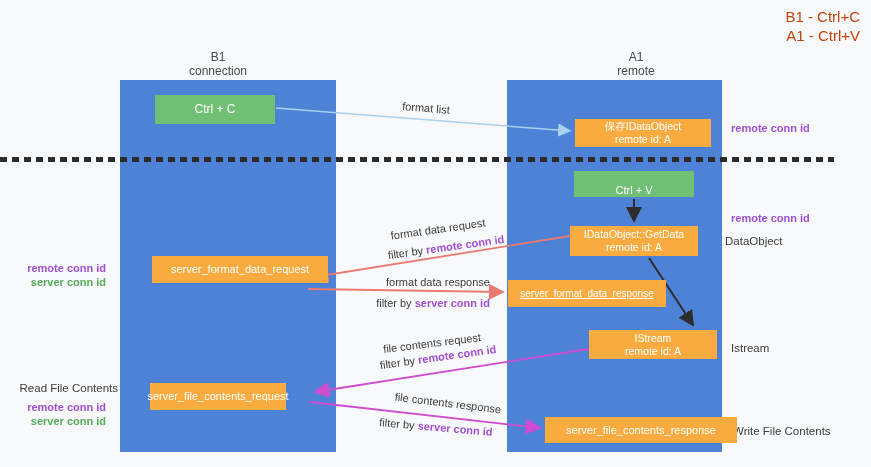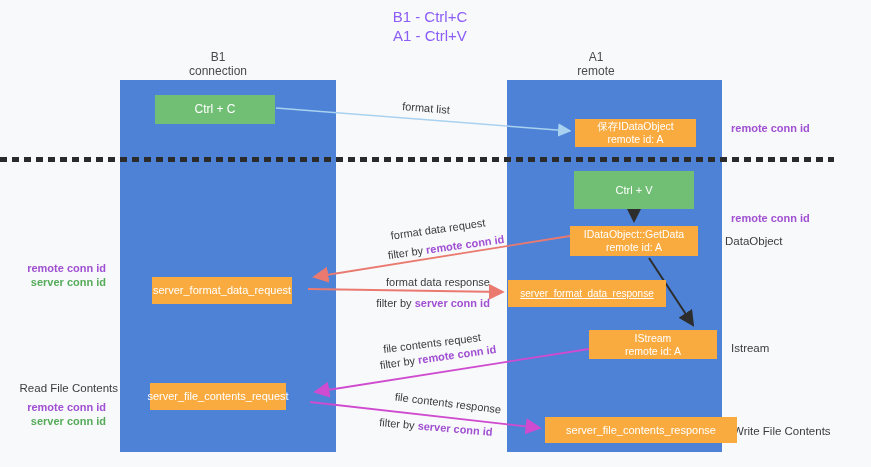--- a/index.html
+++ b/index.html
@@ -3,47 +3,47 @@
 <meta charset="utf-8">
 <style>
   html,body{margin:0;padding:0;}
   body{background:#e9eaec;font-family:"Liberation Sans",sans-serif;}
   .stage{
     position:relative;width:871px;height:467px;margin:0 auto;
     background:#f8f9fa;overflow:hidden;
     font-family:"Liberation Sans",sans-serif;color:#3c3c3c;
   }
   .title{
-    position:absolute;left:0;top:7px;width:860px;text-align:center;
-    font-size:15px;line-height:19px;color:#8b5cf6;
+    position:absolute;left:0;top:7px;width:860px;text-align:right;
+    font-size:15px;line-height:19px;color:#c2410c;
   }
   .lane{position:absolute;background:#4d82d6;z-index:1;}
   .lane-left{left:120px;top:80px;width:216px;height:372px;}
   .lane-right{left:507px;top:80px;width:215px;height:372px;}
   .lane-header{
     position:absolute;text-align:center;font-size:12px;line-height:14px;color:#4a4a4a;
   }
   .lane-header-left{left:150px;top:50px;width:136px;}
-  .lane-header-right{left:528px;top:50px;width:136px;}
+  .lane-header-right{left:568px;top:50px;width:136px;}
   .dashed-line{
     position:absolute;left:0;top:157px;width:834px;height:5px;z-index:6;
     background:repeating-linear-gradient(90deg,#2b2b2b 0 7px,transparent 7px 12px);
   }
   .node{
     position:absolute;z-index:3;display:flex;flex-direction:column;
     align-items:center;justify-content:center;text-align:center;
     color:#fff;font-size:10.5px;line-height:13px;
   }
   .node-green{background:#71bf74;}
   .node-orange{background:#f9ab40;}
   .n-ctrlc{left:155px;top:95px;width:120px;height:29px;font-size:12px;}
-  .n-save{left:575px;top:119px;width:121px;height:28px;}
-  .n-ctrlv{left:574px;top:171px;width:120px;height:38px;font-size:11px;}
+  .n-save{left:575px;top:119px;width:136px;height:28px;}
+  .n-ctrlv{left:574px;top:171px;width:120px;height:26px;font-size:11px;justify-content:flex-end;}
   .n-getdata{left:570px;top:226px;width:128px;height:30px;}
-  .n-fmtreq{left:152px;top:277px;width:140px;height:27px;font-size:11px;}
+  .n-fmtreq{left:152px;top:256px;width:176px;height:27px;font-size:11px;}
   .n-fmtresp{left:508px;top:280px;width:158px;height:27px;font-size:10px;text-decoration:underline;}
   .n-istream{left:589px;top:330px;width:128px;height:29px;}
   .n-filereq{left:150px;top:383px;width:136px;height:27px;font-size:11px;}
   .n-fileresp{left:545px;top:417px;width:192px;height:26px;font-size:11px;}
   .svg-overlay{position:absolute;left:0;top:0;z-index:2;}
   .side-label{position:absolute;font-size:11px;line-height:14px;white-space:nowrap;}
   .side-left{text-align:right;}
   .lbl-purple{color:#a050d2;font-weight:bold;}
   .lbl-green{color:#55ab5a;font-weight:bold;}
   .lbl-dark{color:#3c3c3c;font-size:11.5px;}

